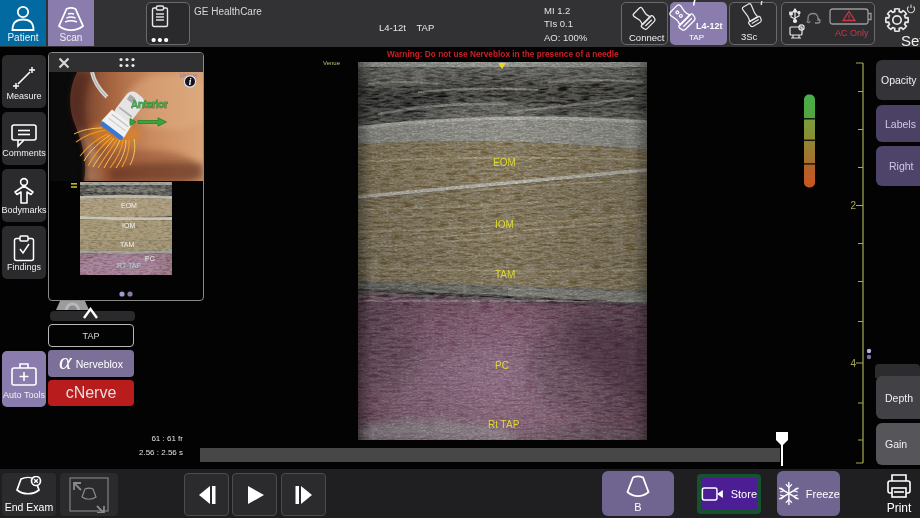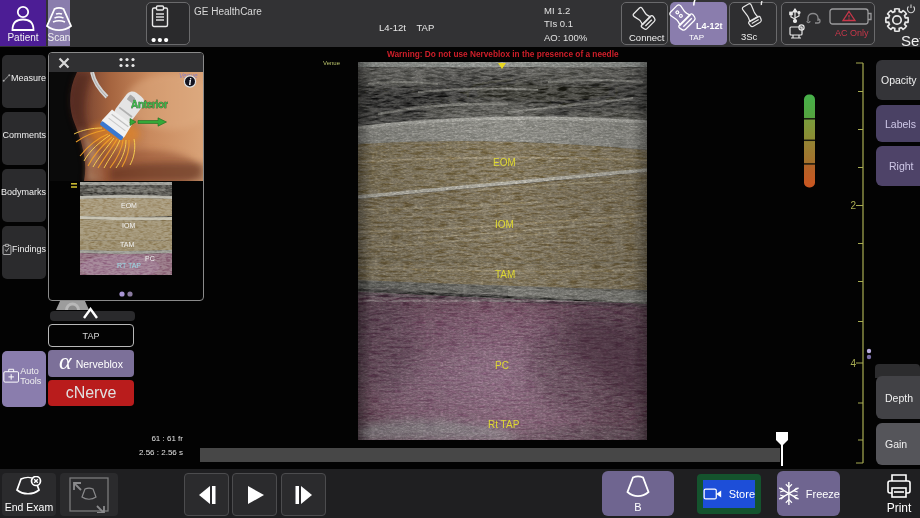--- a/index.html
+++ b/index.html
@@ -1,30 +1,30 @@
 <!DOCTYPE html>
 <html><head>
 <meta charset="utf-8">
 <style>
 html,body{margin:0;padding:0;background:#000;}
 #root{position:relative;width:920px;height:518px;background:#030303;overflow:hidden;
   font-family:"Liberation Sans",sans-serif;color:#e8e8e8;}
 .abs{position:absolute;}
 
 #topbar{position:absolute;left:0;top:0;width:920px;height:47px;background:#323234;}
-.tbtn{position:absolute;top:0;height:46px;background:#4c1d95;color:#f0f0f0;
+.tbtn{position:absolute;top:0;height:46px;background:#0369a1;color:#f0f0f0;
   display:flex;flex-direction:column;align-items:center;justify-content:flex-end;
   font-size:10px;padding-bottom:3px;box-sizing:border-box;}
 .tbtn svg{display:block;}
 .purple{background:#8a7dad !important;}
 .obtn{position:absolute;top:2px;height:43px;border:1px solid #6a6a6c;border-radius:5px;
   box-sizing:border-box;background:#2e2e30;}
 
 .sbtn{position:absolute;left:2px;width:44px;height:53px;background:#2b2b2d;border-radius:5px;
-  display:flex;flex-direction:row;align-items:center;justify-content:flex-end;
+  display:flex;flex-direction:column;align-items:center;justify-content:flex-end;
   font-size:9px;color:#f0f0f0;padding-bottom:7px;box-sizing:border-box;}
 
 .rbtn{position:absolute;left:876px;width:52px;height:40px;border-radius:6px;
   display:flex;align-items:center;font-size:10.5px;color:#f0f0f0;
   padding-left:9px;box-sizing:border-box;background:#3c3c40;}
 
 #botbar{position:absolute;left:0;top:469px;width:920px;height:49px;background:#1f1f21;}
 .bbtn{position:absolute;background:#2b2b2d;border-radius:4px;box-sizing:border-box;
   display:flex;flex-direction:column;align-items:center;justify-content:center;color:#fff;}
 .txt{position:absolute;white-space:nowrap;}
@@ -34,21 +34,21 @@
 <div id="root">
 
   <div id="topbar"></div>
   <div class="tbtn" style="left:0;width:46px;">
     <svg width="30" height="28" viewBox="0 0 30 28" fill="none" stroke="#fff" stroke-width="1.8">
       <circle cx="15" cy="8" r="5.2"></circle>
       <path d="M4.5 26 C4.5 18.5 9 15.5 15 15.5 C21 15.5 25.5 18.5 25.5 26 Z"></path>
     </svg>
     <span>Patient</span>
   </div>
-  <div class="tbtn purple" style="left:48px;width:22px;">
+  <div class="tbtn purple" style="left:48px;width:46px;">
     <svg width="30" height="26" viewBox="0 0 30 26" fill="none" stroke="#fff" stroke-width="1.8">
       <path d="M10.5 3 L3 20 C10 25.5 20 25.5 27 20 L19.5 3 C16.7 1.6 13.3 1.6 10.5 3 Z"></path>
       <path d="M12 8 C14 7.2 16 7.2 18 8" stroke-width="1.5"></path>
       <path d="M10.5 12 C13.5 10.8 16.5 10.8 19.5 12" stroke-width="1.5"></path>
       <path d="M9 16 C13 14.3 17 14.3 21 16" stroke-width="1.5"></path>
     </svg>
     <span>Scan</span>
   </div>
   <div class="obtn" style="left:146px;width:44px;background:#2a2a2c;"></div>
   <svg class="abs" style="left:151px;top:5px;" width="18" height="23" viewBox="0 0 18 23" fill="none" stroke="#e8e8e8" stroke-width="1.4">
@@ -518,21 +518,21 @@
         <rect x="2.5" y="2" width="3.5" height="18"></rect>
         <path d="M8 2 L8 20 L19 11 Z"></path>
       </svg>
   </div>
   <div class="bbtn" style="left:602px;top:471px;width:72px;height:45px;background:#6f6590;border-radius:6px;">
     <svg width="34" height="26" viewBox="0 0 34 26" fill="none" stroke="#fff" stroke-width="1.8">
       <path d="M12 2.5 L6.5 17 C13 22.5 21 22.5 27.5 17 L22 2.5 C19 1.2 15 1.2 12 2.5 Z"></path>
     </svg>
     <span style="font-size:11px;">B</span>
   </div>
-  <div class="bbtn" style="left:697px;top:474px;width:64px;height:40px;background:#1d4ed8;border:6px solid #14532d;flex-direction:row;">
+  <div class="bbtn" style="left:697px;top:474px;width:64px;height:40px;background:#4c1d95;border:4px solid #14532d;flex-direction:row;">
     <svg width="26" height="18" viewBox="0 0 26 18" fill="none" stroke="#fff" stroke-width="1.6">
       <rect x="1.5" y="2.5" width="16" height="13" rx="2"></rect>
       <path d="M17.5 9 L24 4.5 L24 13.5 Z" fill="#fff" stroke="none"></path>
     </svg>
     <span style="font-size:11px;margin-left:6px;">Store</span>
   </div>
   <div class="bbtn" style="left:777px;top:471px;width:63px;height:45px;background:#6f6590;border-radius:6px;flex-direction:row;">
     <svg width="27" height="29" viewBox="0 0 27 29" fill="none" stroke="#fff" stroke-width="1.6">
       <line x1="13.5" y1="1.5" x2="13.5" y2="27.5"></line>
       <line x1="2.5" y1="8" x2="24.5" y2="21"></line>

